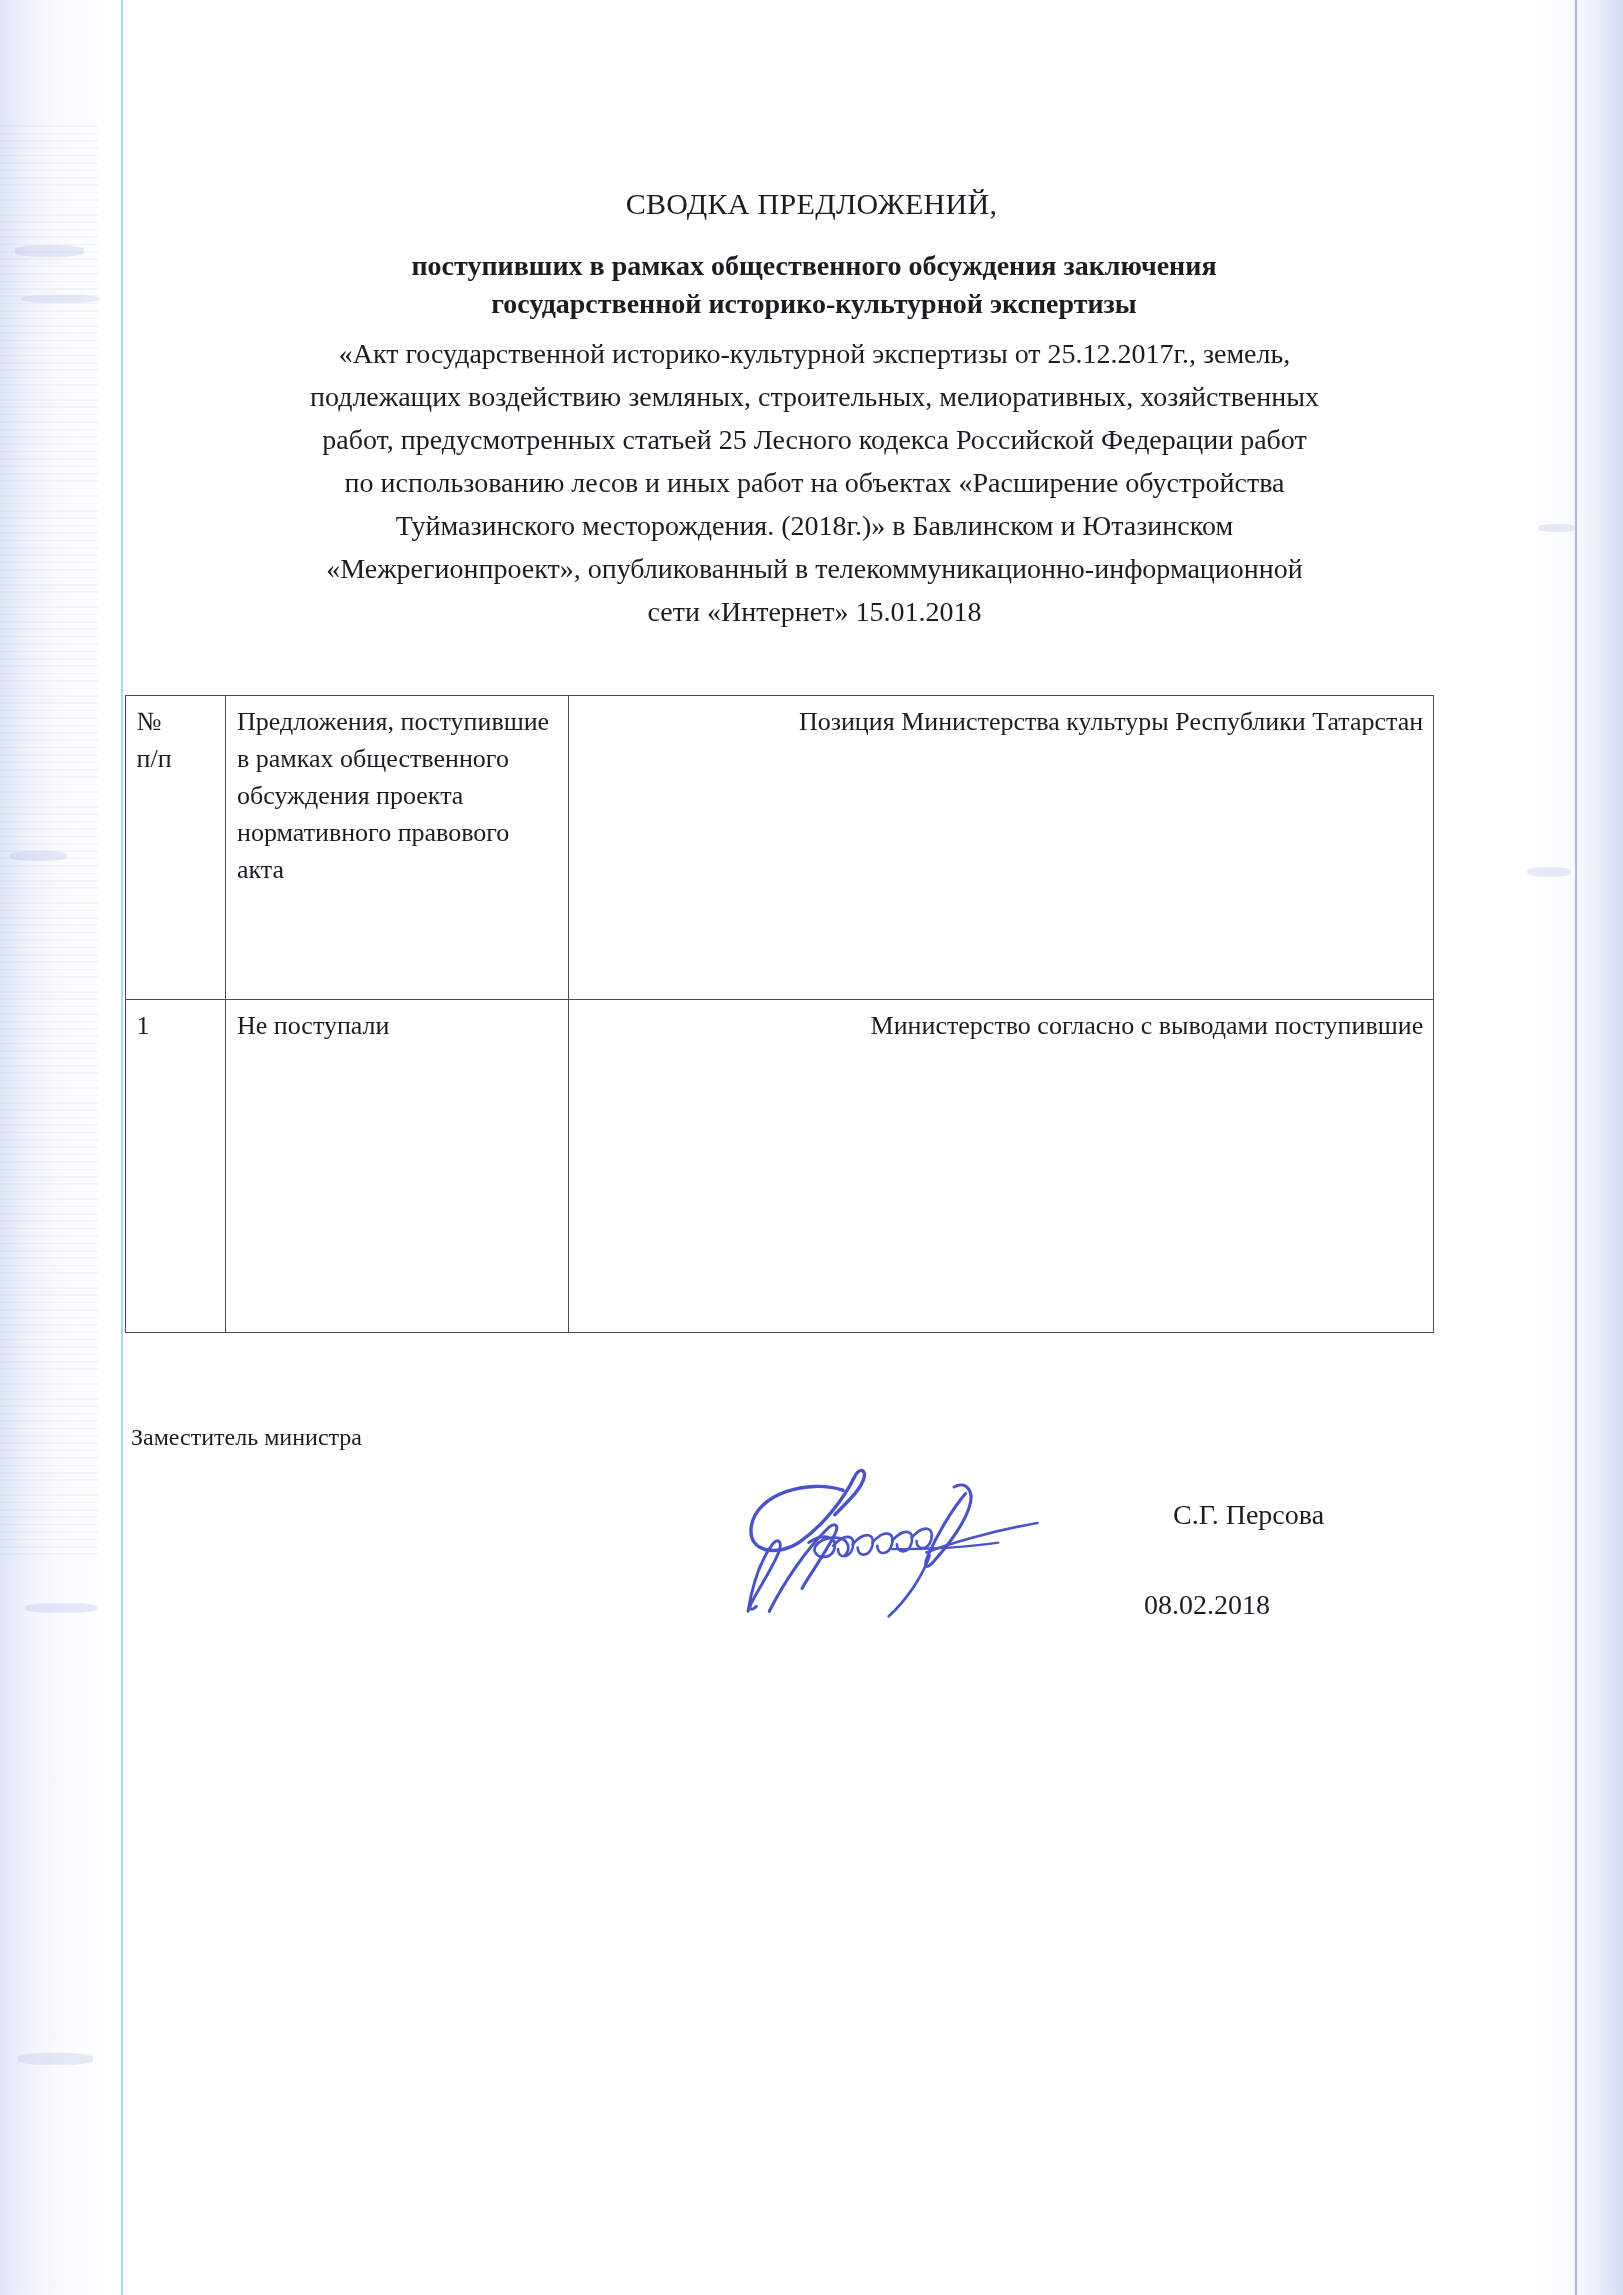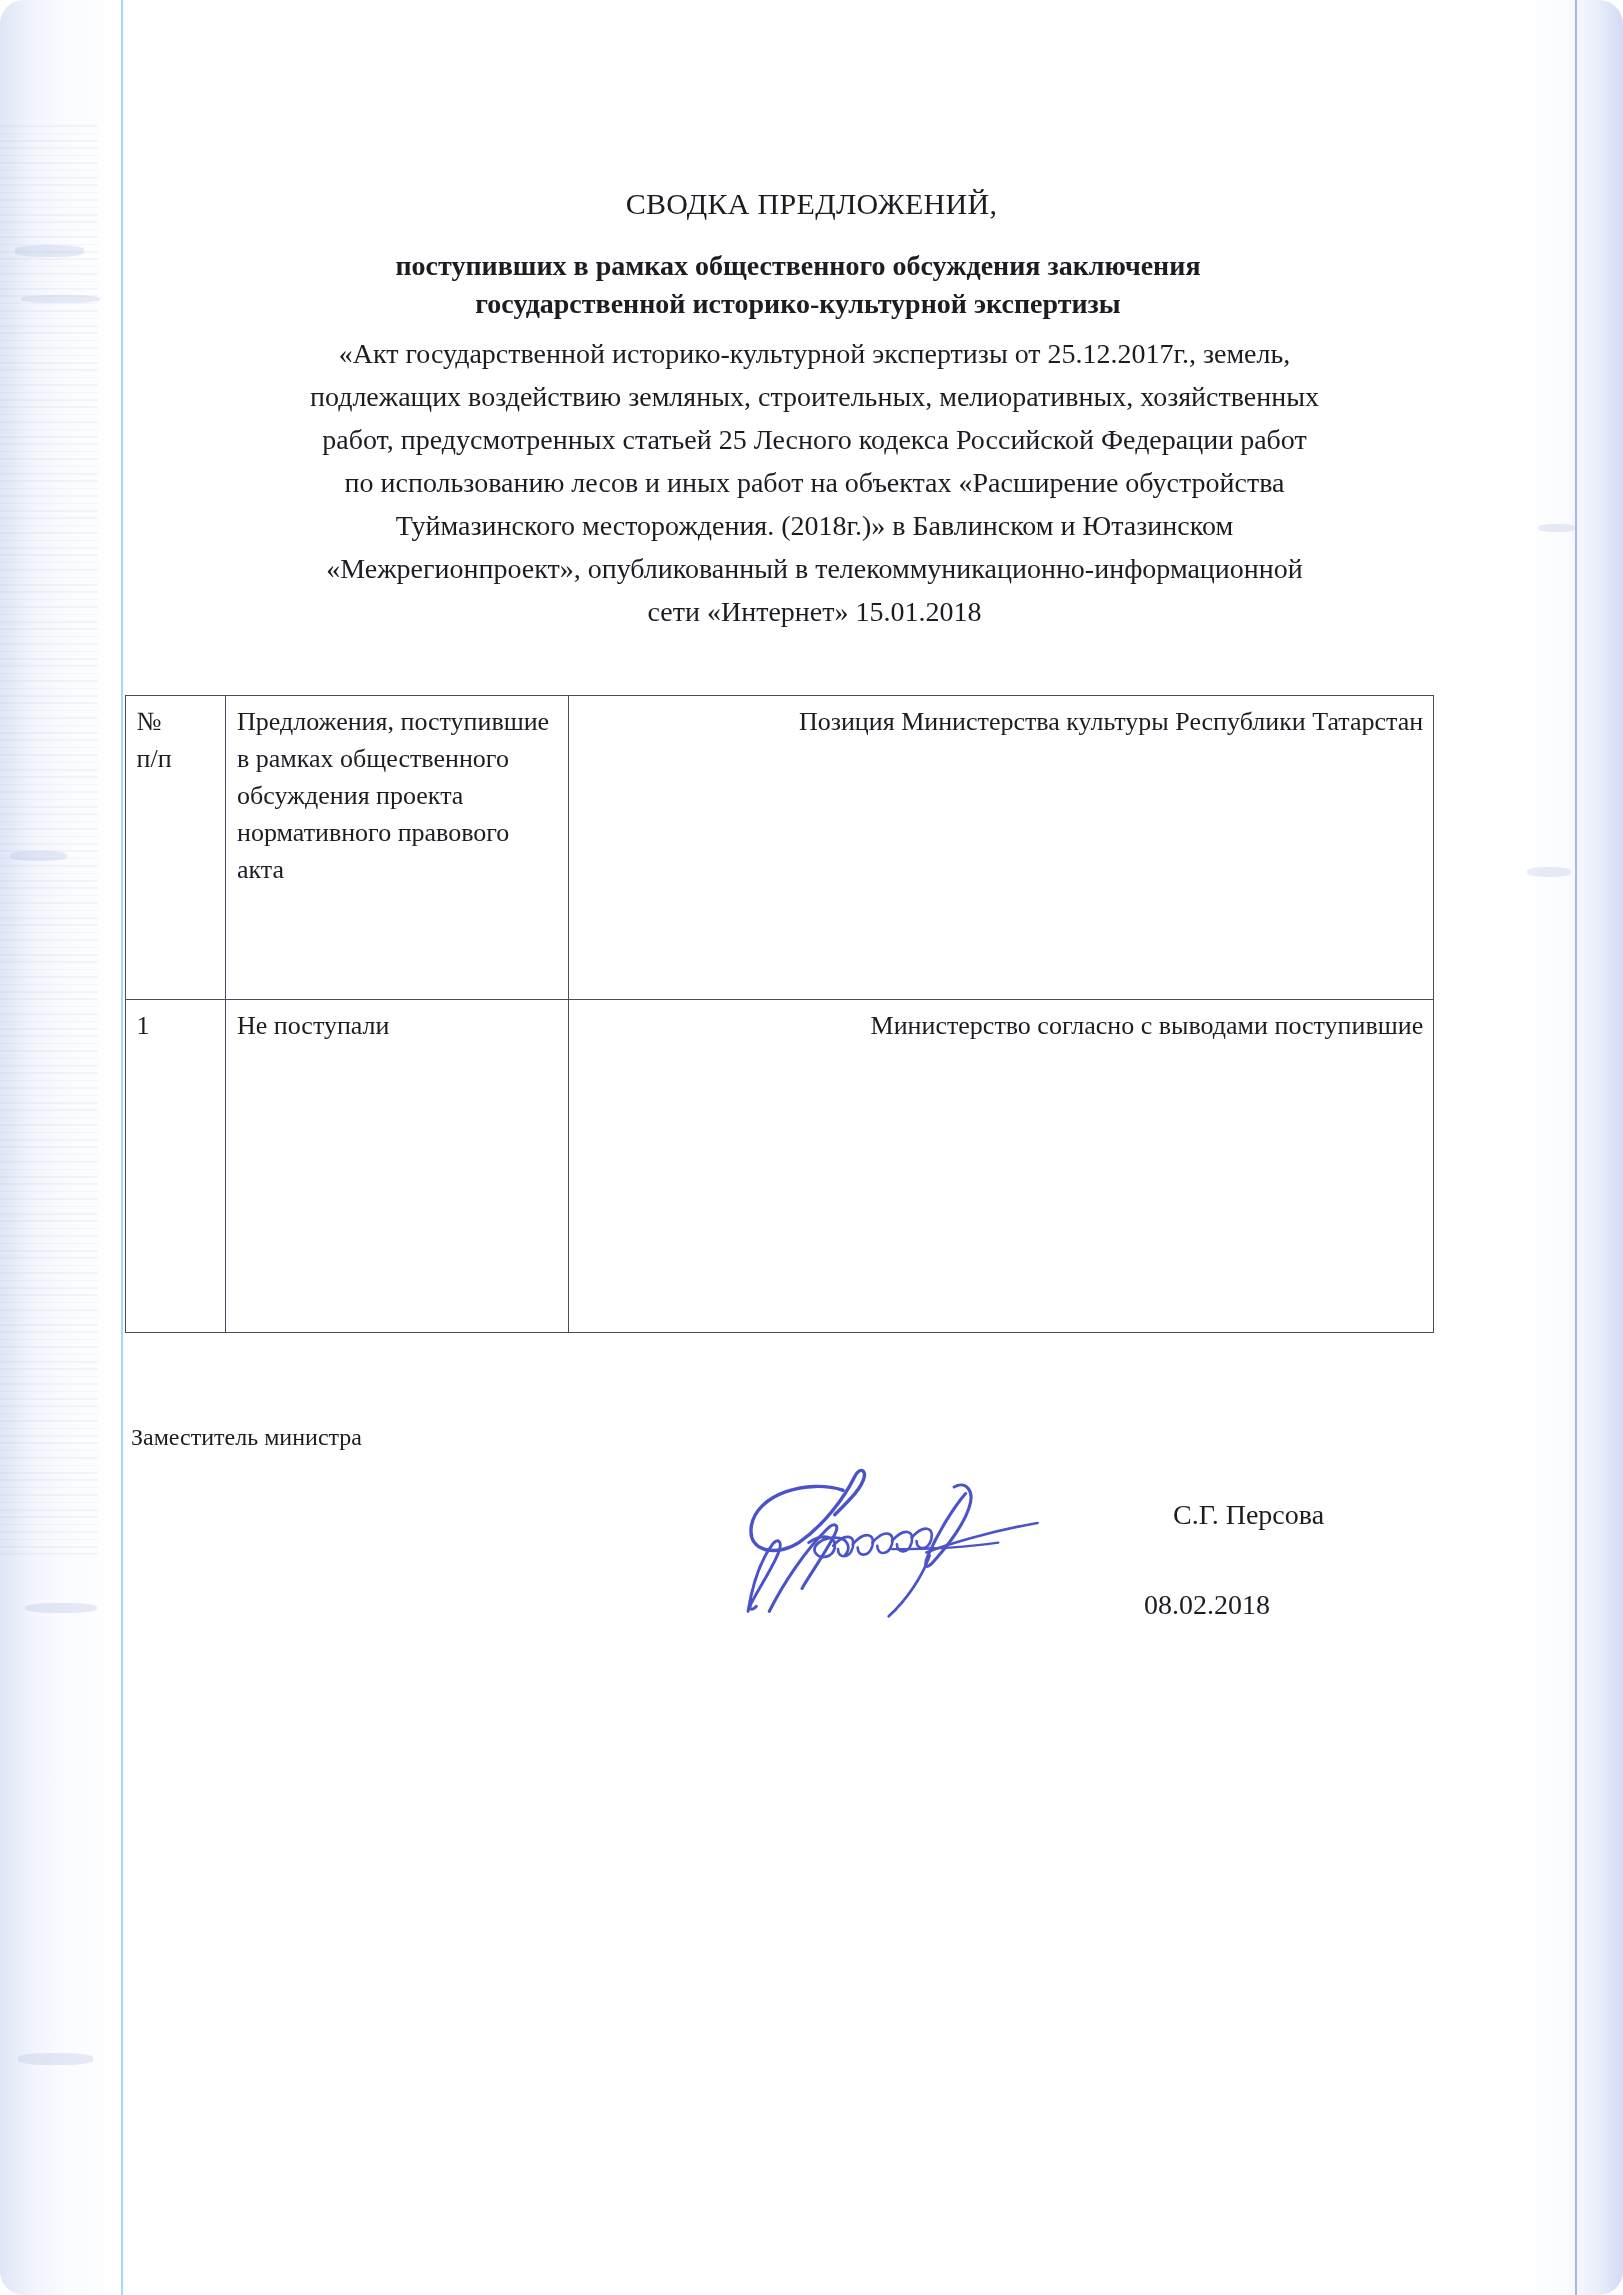--- a/index.html
+++ b/index.html
@@ -9,21 +9,20 @@
   }
 
   .page {
     position: relative;
     width: 1623px;
     height: 2295px;
     background: #ffffff;
     font-family: "Liberation Serif", "DejaVu Serif", serif;
     color: #1c1c22;
     overflow: hidden;
-    border-radius: 24px;
   }
 
   
   .scan-noise-left {
     position: absolute;
     left: 0; top: 0;
     width: 123px; height: 2295px;
     background:
       linear-gradient(90deg,
         rgba(150,170,225,0.30) 0px,
@@ -85,21 +84,21 @@
     left: 0; right: 0;
     top: 187px;
     text-align: center;
     font-size: 30px;
     letter-spacing: 0.3px;
     font-weight: 400;
   }
 
   .doc-subtitle {
     position: absolute;
-    left: 172px;
+    left: 188px;
     width: 1252px;
     top: 247px;
     text-align: center;
     font-size: 28px;
     font-weight: bold;
     line-height: 38px;
   }
 
   .doc-body {
     position: absolute;

